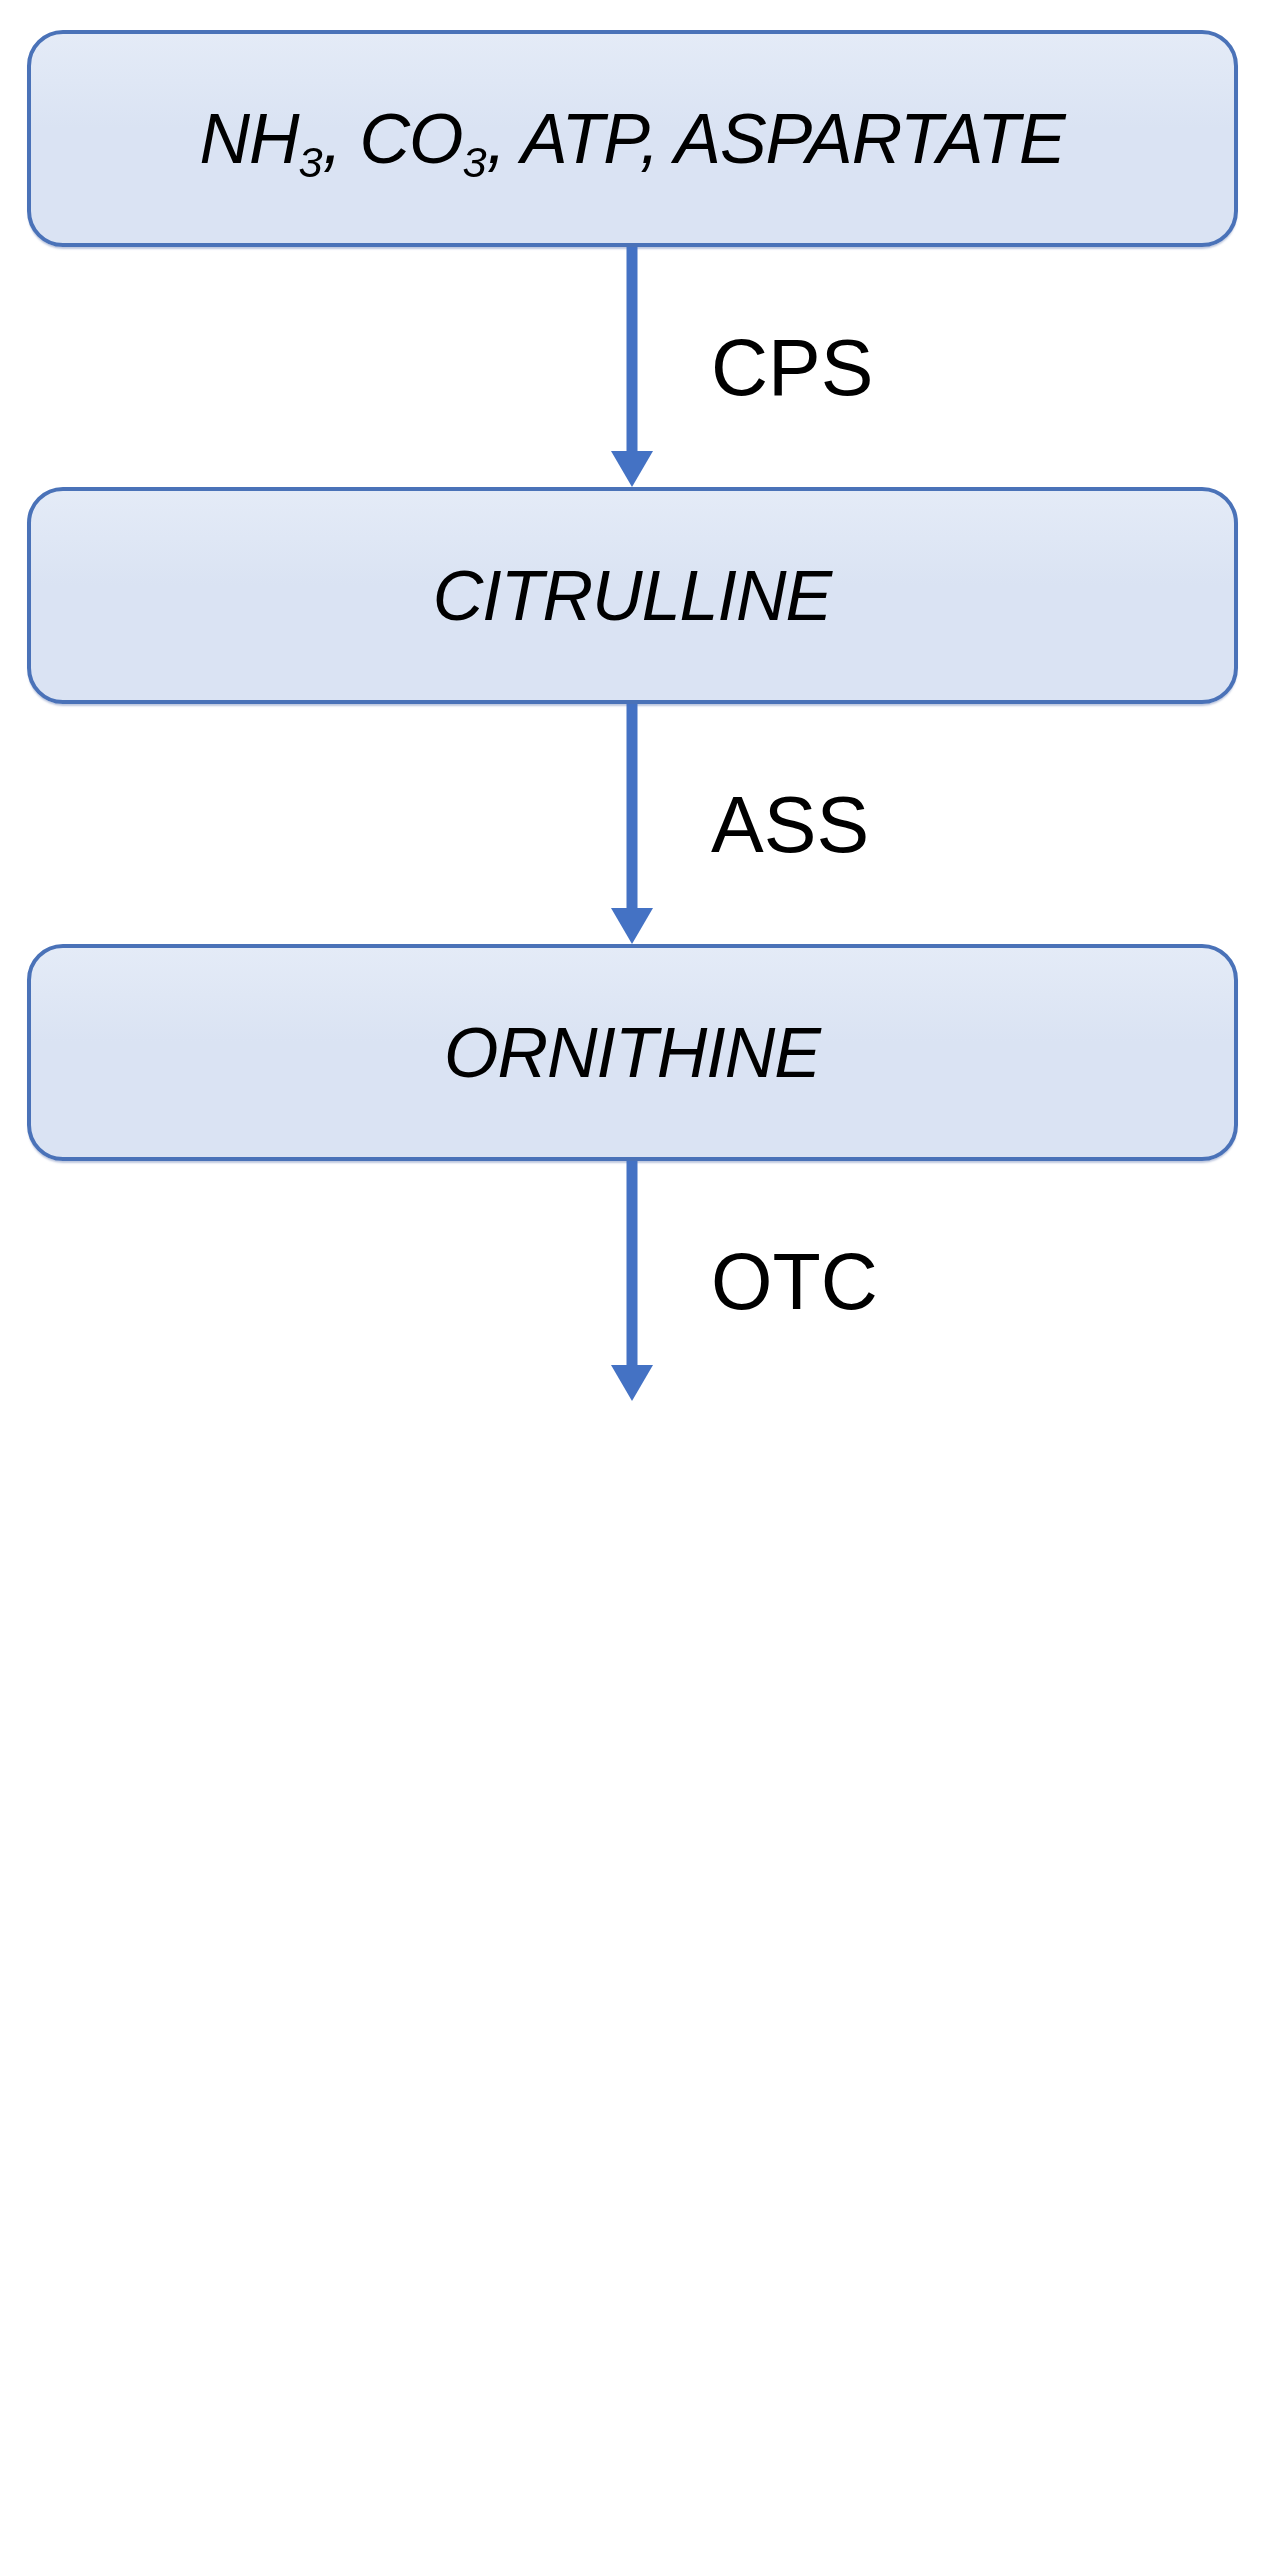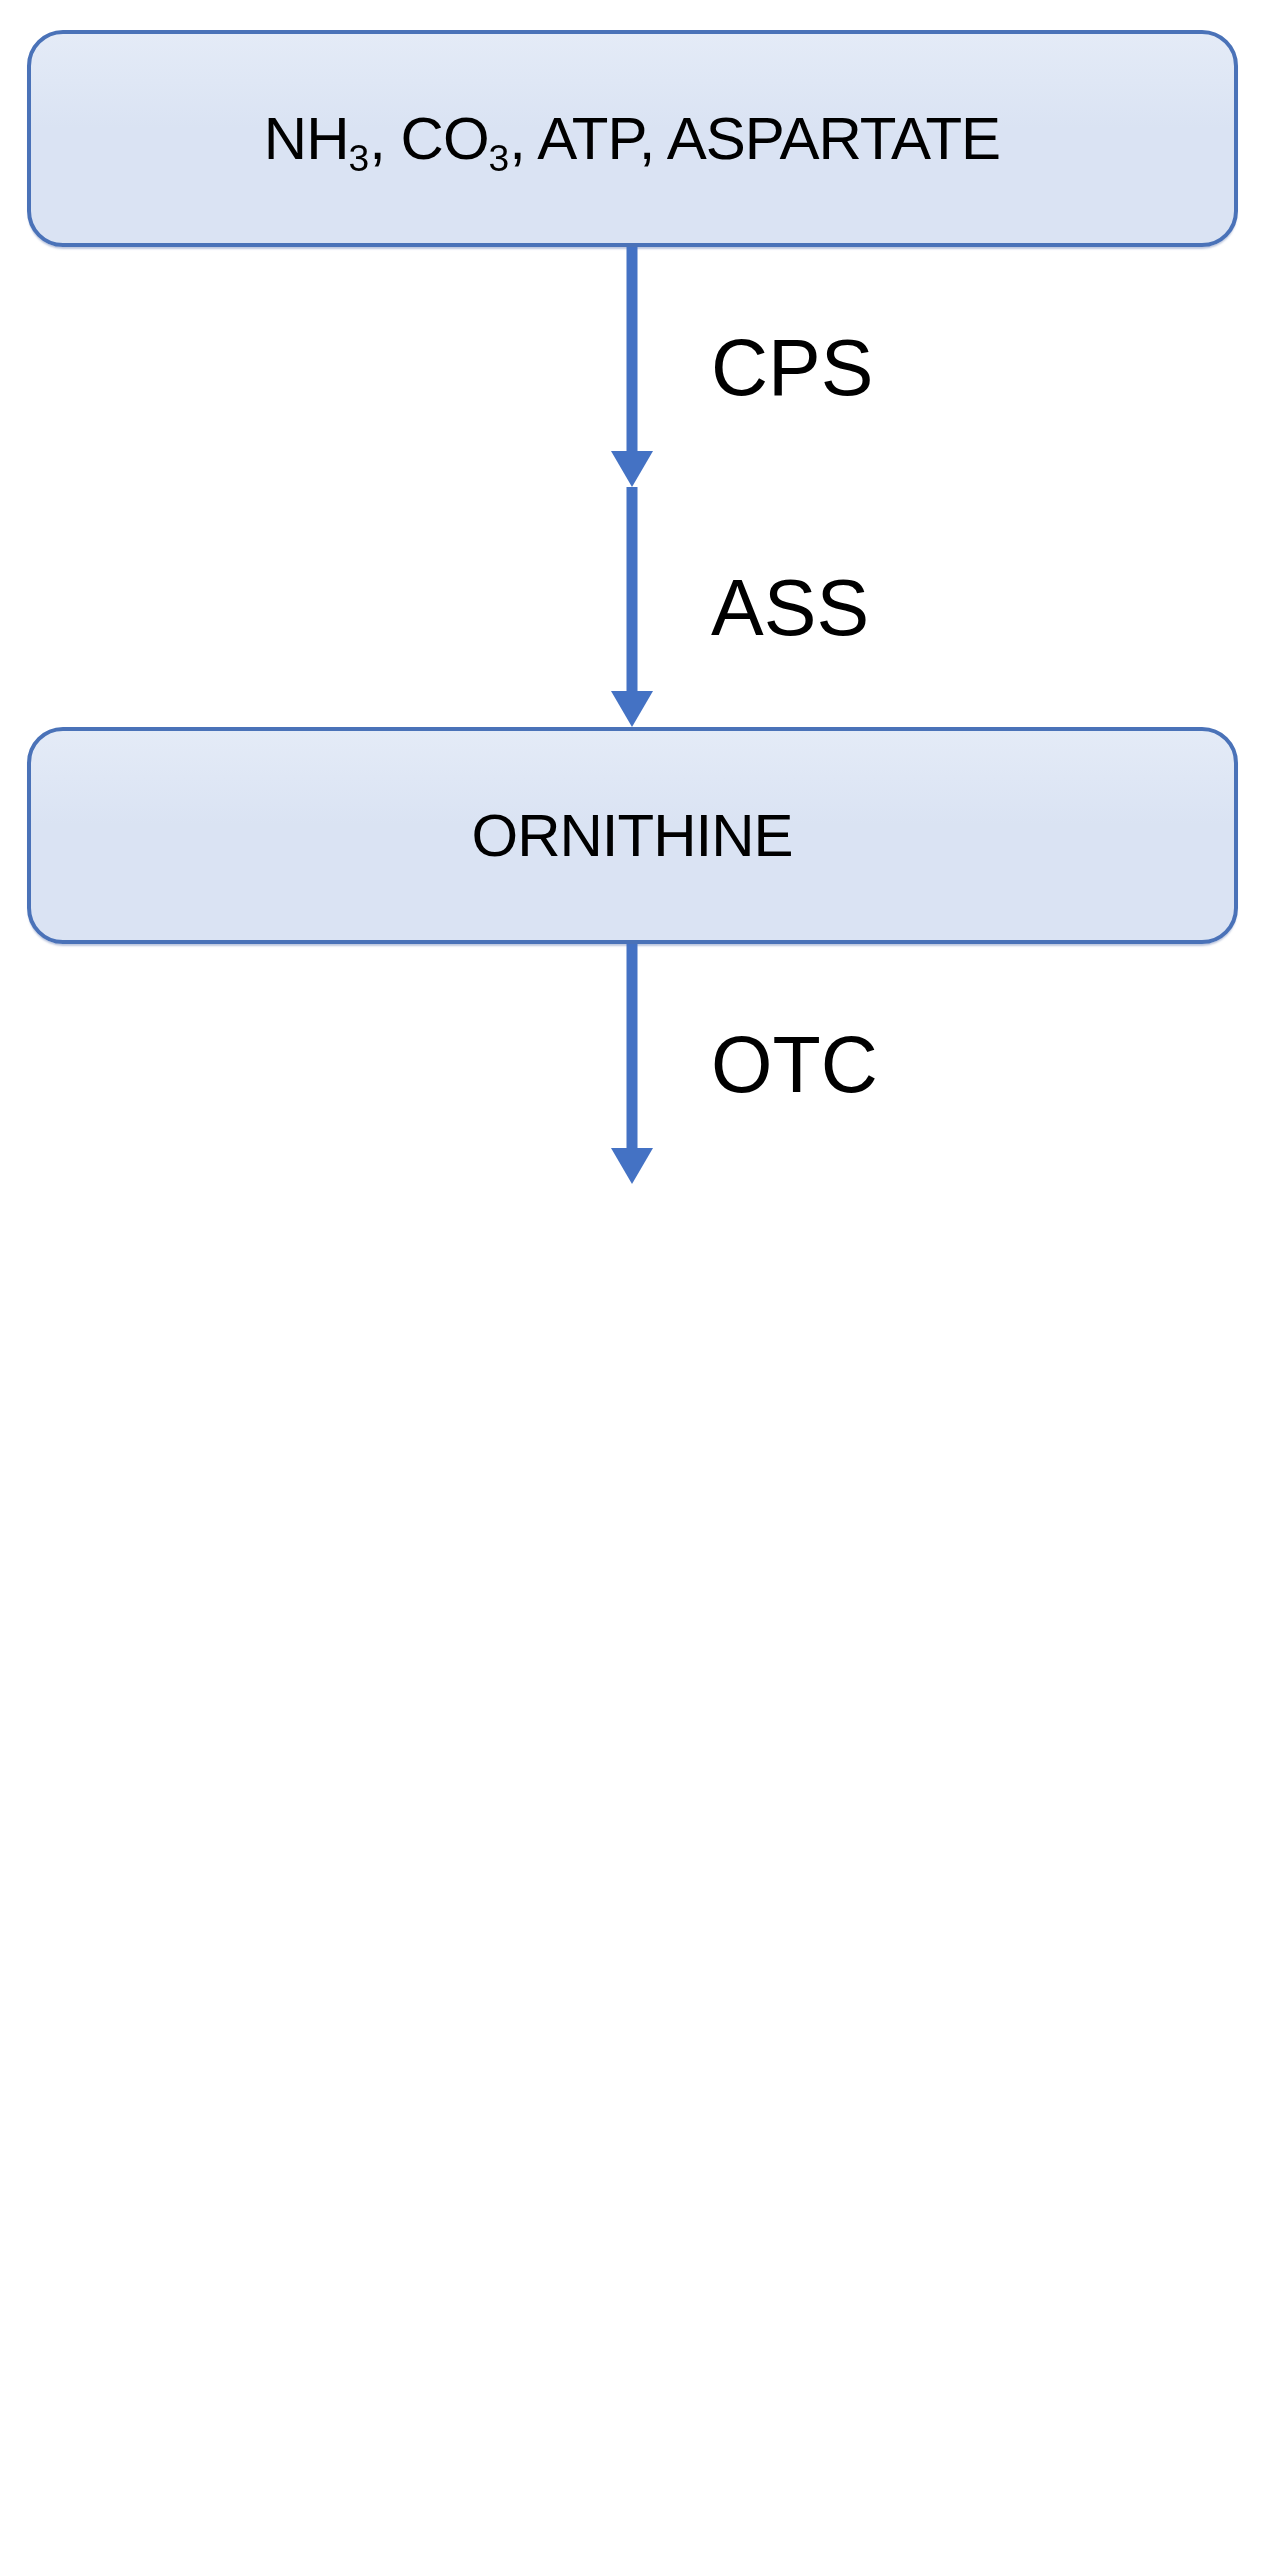--- a/index.html
+++ b/index.html
@@ -31,24 +31,25 @@
     border: 4px solid var(--box-border, #4a72b8);
     border-radius: 36px;
     background: linear-gradient(180deg, #e4ebf7 0%, var(--box-fill, #dae3f3) 45%, var(--box-fill, #dae3f3) 100%);
     box-shadow: 0 3px 2px -1px rgba(70, 95, 160, 0.35);
     display: flex;
     align-items: center;
     justify-content: center;
     flex: 0 0 auto;
   }
   .node-label {
-    font-size: 60px;
+    font-size: 70px;
     letter-spacing: -1px;
     white-space: nowrap;
     line-height: 1;
+    font-style: italic;
   }
   .subscript {
     font-size: 0.62em;
     position: relative;
     top: 0.34em;
     letter-spacing: 0;
   }
   .gap {
     position: relative;
     width: 100%;
@@ -94,20 +95,23 @@
   <div class="node">
     <span class="node-label"><span>NH</span><span class="subscript">3</span><span>, CO</span><span class="subscript">3</span><span>, ATP, ASPARTATE</span></span>
   </div>
 
   <div class="gap">
     <span class="arrow-line"></span>
     <span class="arrow-head"></span>
     <span class="enzyme">CPS</span>
   </div>
 
+  <div class="node">
+    <span class="node-label">CITRULLINE</span>
+  </div>
 
   <div class="gap">
     <span class="arrow-line"></span>
     <span class="arrow-head"></span>
     <span class="enzyme">ASS</span>
   </div>
 
 
 
 

